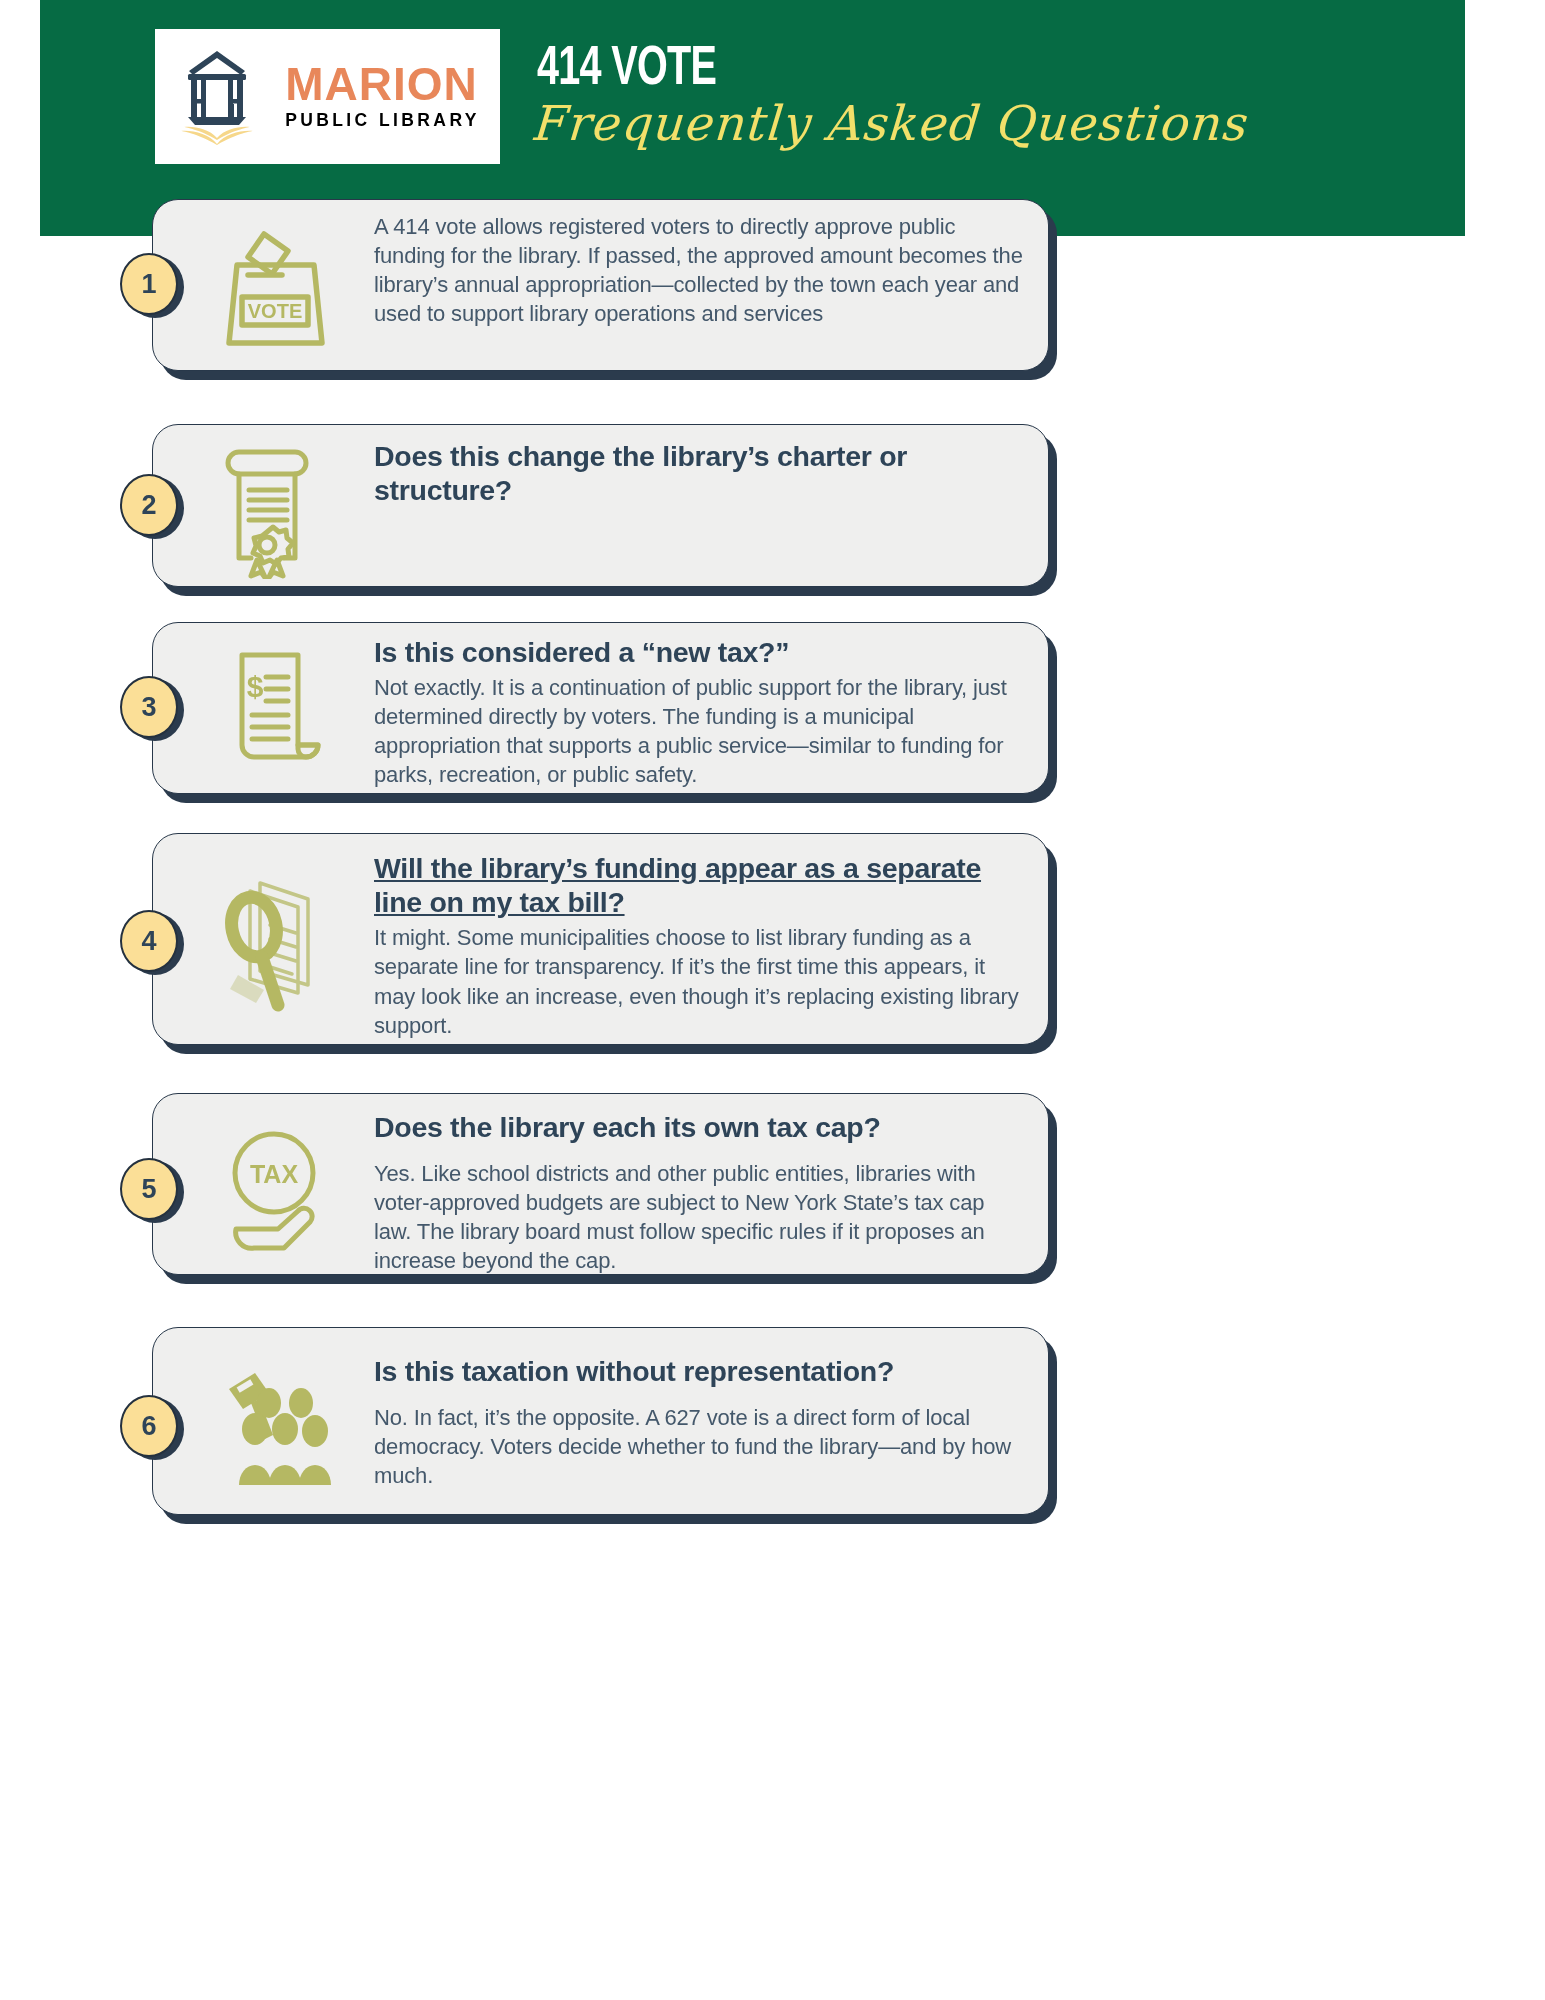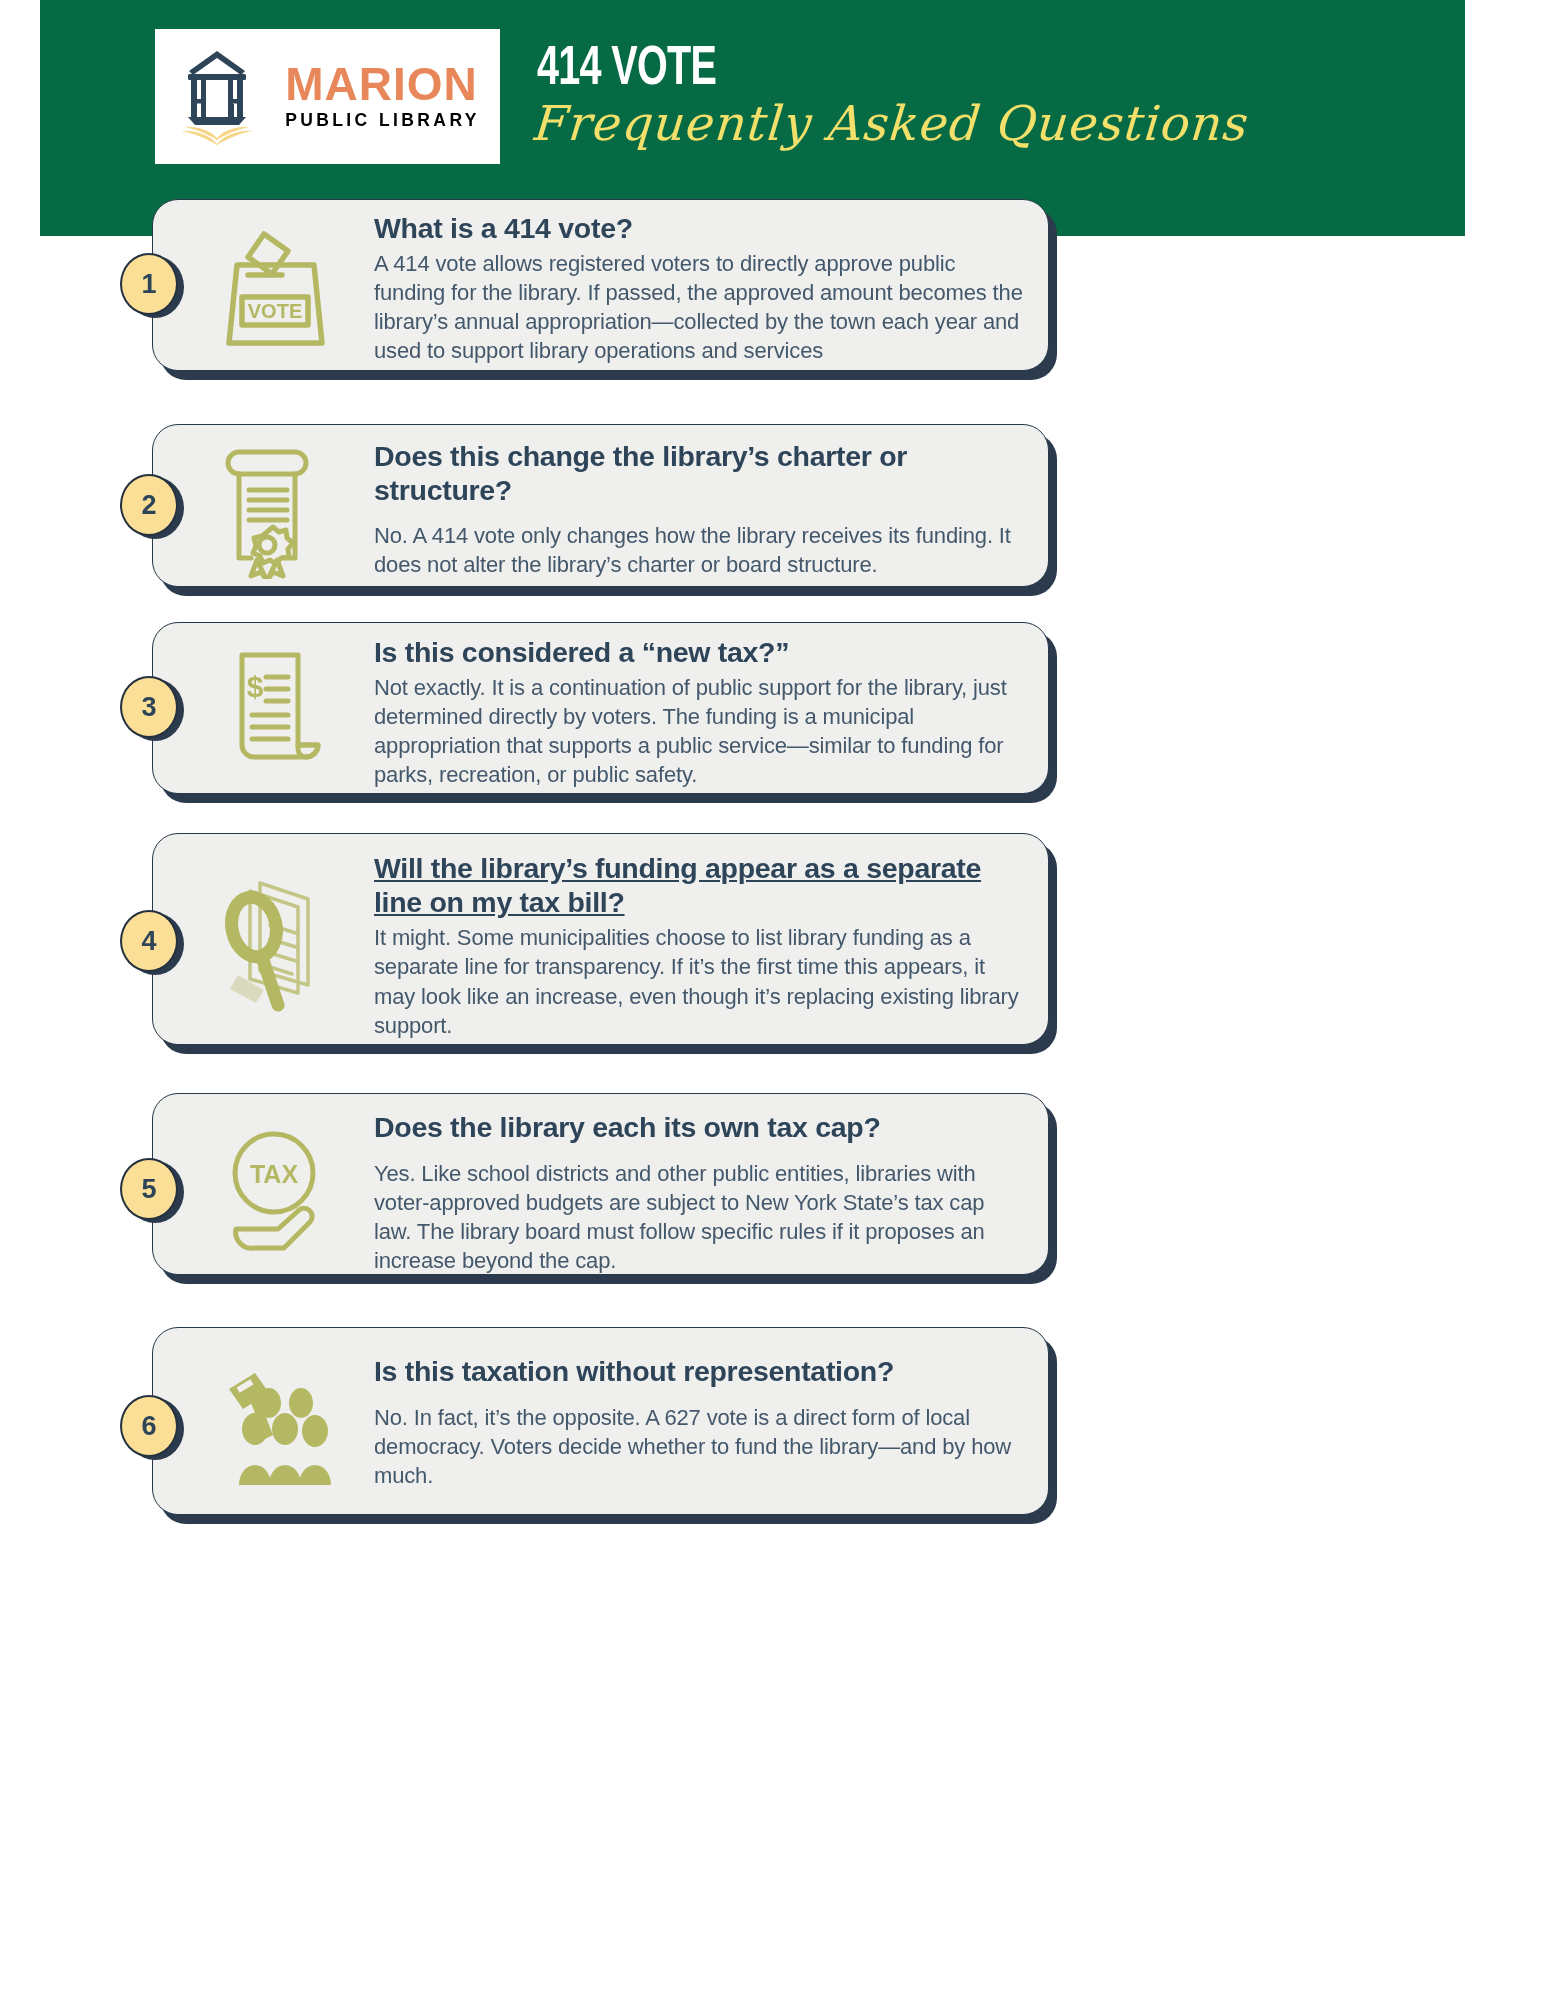--- a/index.html
+++ b/index.html
@@ -170,21 +170,20 @@
       <g fill="none" stroke="#b5b863" stroke-width="5.5" stroke-linejoin="round" stroke-linecap="round">
         <path d="M60 15 L84 32 L68 55 L44 38 Z"></path>
         <path d="M33 46 H110 L118 124 H25 Z"></path>
         <path d="M44 56 H78"></path>
         <rect x="38" y="78" width="66" height="28"></rect>
       </g>
       <text x="71" y="99" font-family="Liberation Sans, sans-serif" font-size="20" font-weight="bold" fill="#b5b863" text-anchor="middle">VOTE</text>
     </svg>
   </div>
   <div class="card-body" style="left:222px; top:13px; width:650px;">
-    <div class="q-head">What is a 414 vote?</div>
     <div class="q-text">A 414 vote allows registered voters to directly approve public funding for the library. If passed, the approved amount becomes the library’s annual appropriation—collected by the town each year and used to support library operations and services</div>
   </div>
 </div>
 
 <div class="card-wrap" style="left:152px; top:424px; width:897px; height:163px;">
   <div class="card-shadow"></div>
   <div class="card"></div>
   <div class="badge-shadow" style="left:-26px; top:53px;"></div>
   <div class="badge" style="left:-32px; top:50px;">
     <span>2</span>
@@ -201,21 +200,20 @@
           <path d="M42 86 H80"></path>
         <path d="M60 98 l6 -5 l6 5 l7 -2 l1 8 l6 5 l-5 6 l1 8 l-8 1 l-5 6 l-6 -4 l-7 3 l-3 -7 l-7 -3 l3 -7 l-2 -8 l8 -2 Z"></path>
         <circle cx="60" cy="111" r="8"></circle>
         <path d="M50 126 l-6 16 l10 -4 l5 7 Z"></path>
         <path d="M70 126 l6 16 l-10 -4 l-5 7 Z"></path>
       </g>
     </svg>
   </div>
   <div class="card-body" style="left:222px; top:16px; width:650px;">
     <div class="q-head" style="margin-bottom:14px;">Does this change the library’s charter or structure?</div>
-    <div class="q-text">No. A 414 vote only changes how the library receives its funding. It does not alter the library’s charter or board structure.</div>
   </div>
 </div>
 
 <div class="card-wrap" style="left:152px; top:622px; width:897px; height:172px;">
   <div class="card-shadow"></div>
   <div class="card"></div>
   <div class="badge-shadow" style="left:-26px; top:57px;"></div>
   <div class="badge" style="left:-32px; top:54px;">
     <span>3</span>
   </div>

